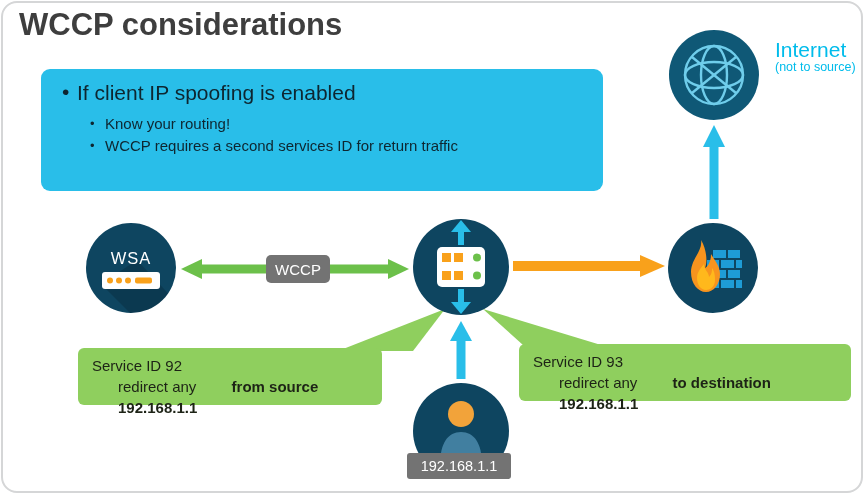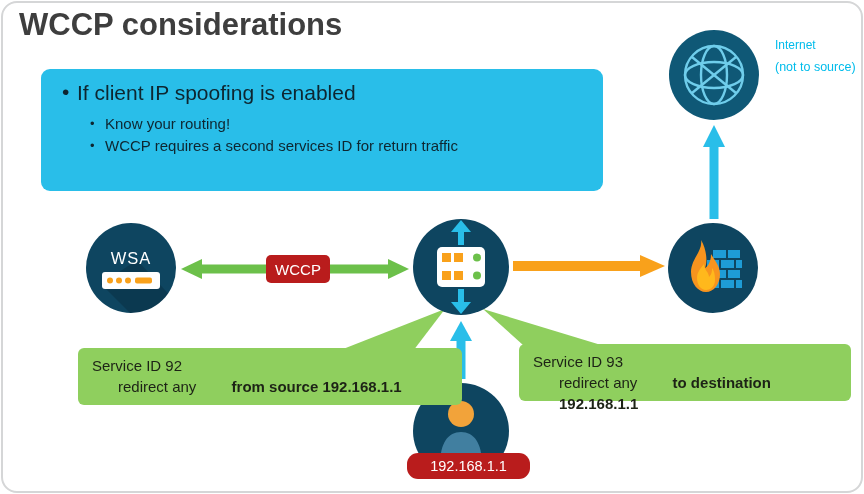--- a/index.html
+++ b/index.html
@@ -9,35 +9,35 @@
   .title{position:absolute;left:16px;top:4px;margin:0;font-size:31px;font-weight:700;color:#3e3e3e;}
 
   .note{position:absolute;left:38px;top:66px;width:562px;height:122px;background:#29BEE9;
         border-radius:9px;padding:11px 16px;box-sizing:border-box;color:#0e2630;}
   .bullet{position:relative;padding-left:20px;}
   .bullet::before{content:"\2022";position:absolute;left:5px;top:-1px;}
   .note-head{font-size:21px;margin:1px 0 8px 0;}
   .note-sub{margin-left:30px;font-size:15px;line-height:22px;padding-left:18px;}
   .note-sub::before{left:3px;top:0;font-size:13px;}
 
-  .inet-label{position:absolute;left:772px;top:35px;color:#00BCEB;font-size:12px;}
+  .inet-label{position:absolute;left:772px;top:35px;color:#00BCEB;font-size:21px;}
   .inet-note{position:absolute;left:772px;top:57px;color:#00BCEB;font-size:12.5px;}
 
   .icon{position:absolute;z-index:2;}
   .arrow{position:absolute;z-index:1;}
   .ptr{position:absolute;z-index:1;}
 
-  .chip{position:absolute;z-index:3;background:#b91c1c;color:#fff;display:flex;
+  .chip{position:absolute;z-index:3;background:#737373;color:#fff;display:flex;
         align-items:center;justify-content:center;}
   .chip-wccp{left:263px;top:252px;width:64px;height:28px;font-size:15px;border-radius:5px;}
-  .chip-ip{left:404px;top:450px;width:123px;height:26px;font-size:14.5px;border-radius:11px;}
+  .chip-ip{left:404px;top:450px;width:104px;height:26px;font-size:14.5px;border-radius:3px;}
 
   .callout{position:absolute;z-index:2;background:#8FCF5E;border-radius:6px;color:#1d2316;
            padding:7px 12px 6px 14px;box-sizing:border-box;font-size:15px;line-height:21px;}
-  .callout-left{left:75px;top:345px;width:384px;height:57px;}
+  .callout-left{left:75px;top:345px;width:304px;height:57px;}
   .callout-right{left:516px;top:341px;width:332px;height:57px;}
   .callout .rule{margin-left:26px;}
   .callout b{font-weight:bold;margin-left:31px;}
 </style>
 </head>
 <body>
 
 <div class="slide">
 
   <h1 class="title">WCCP considerations</h1>

